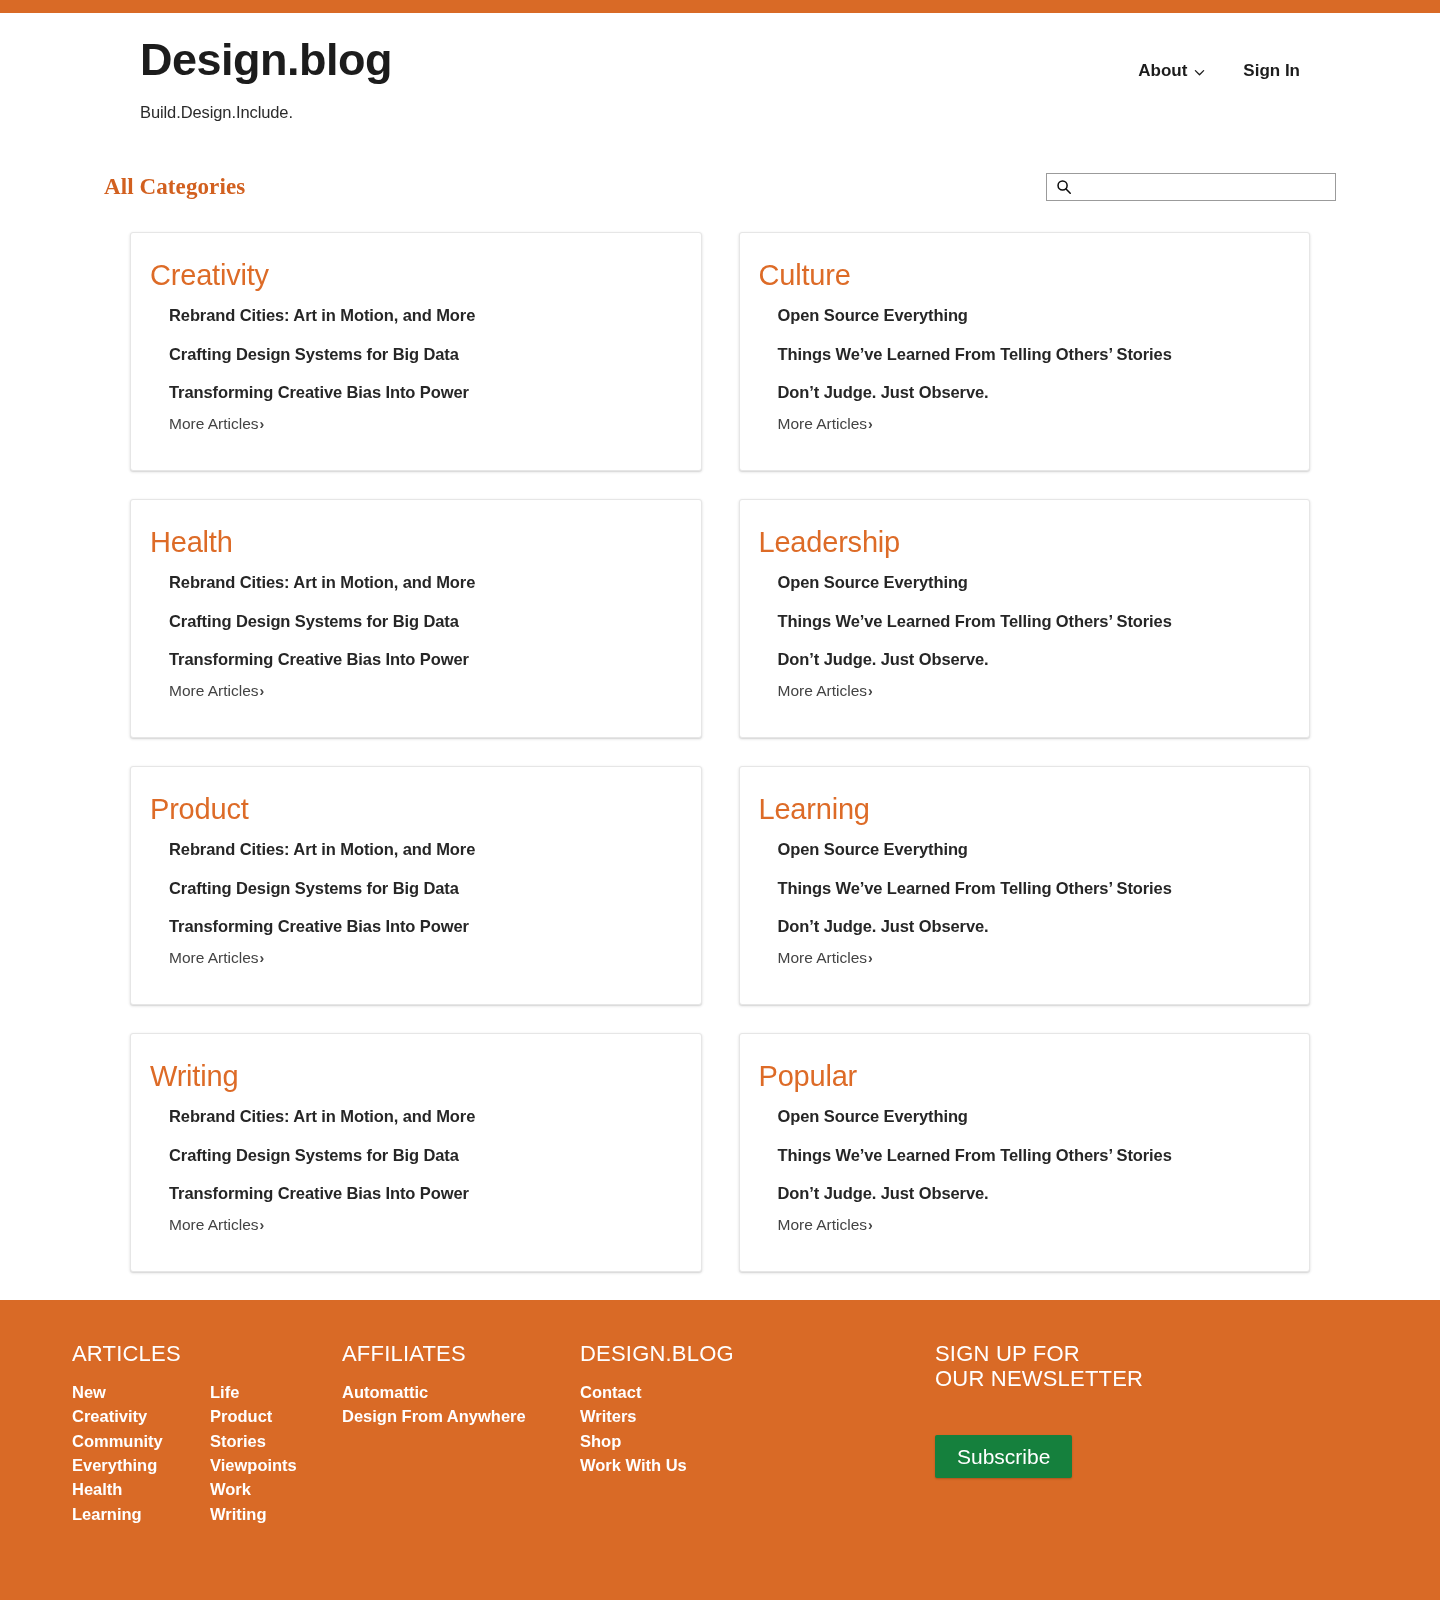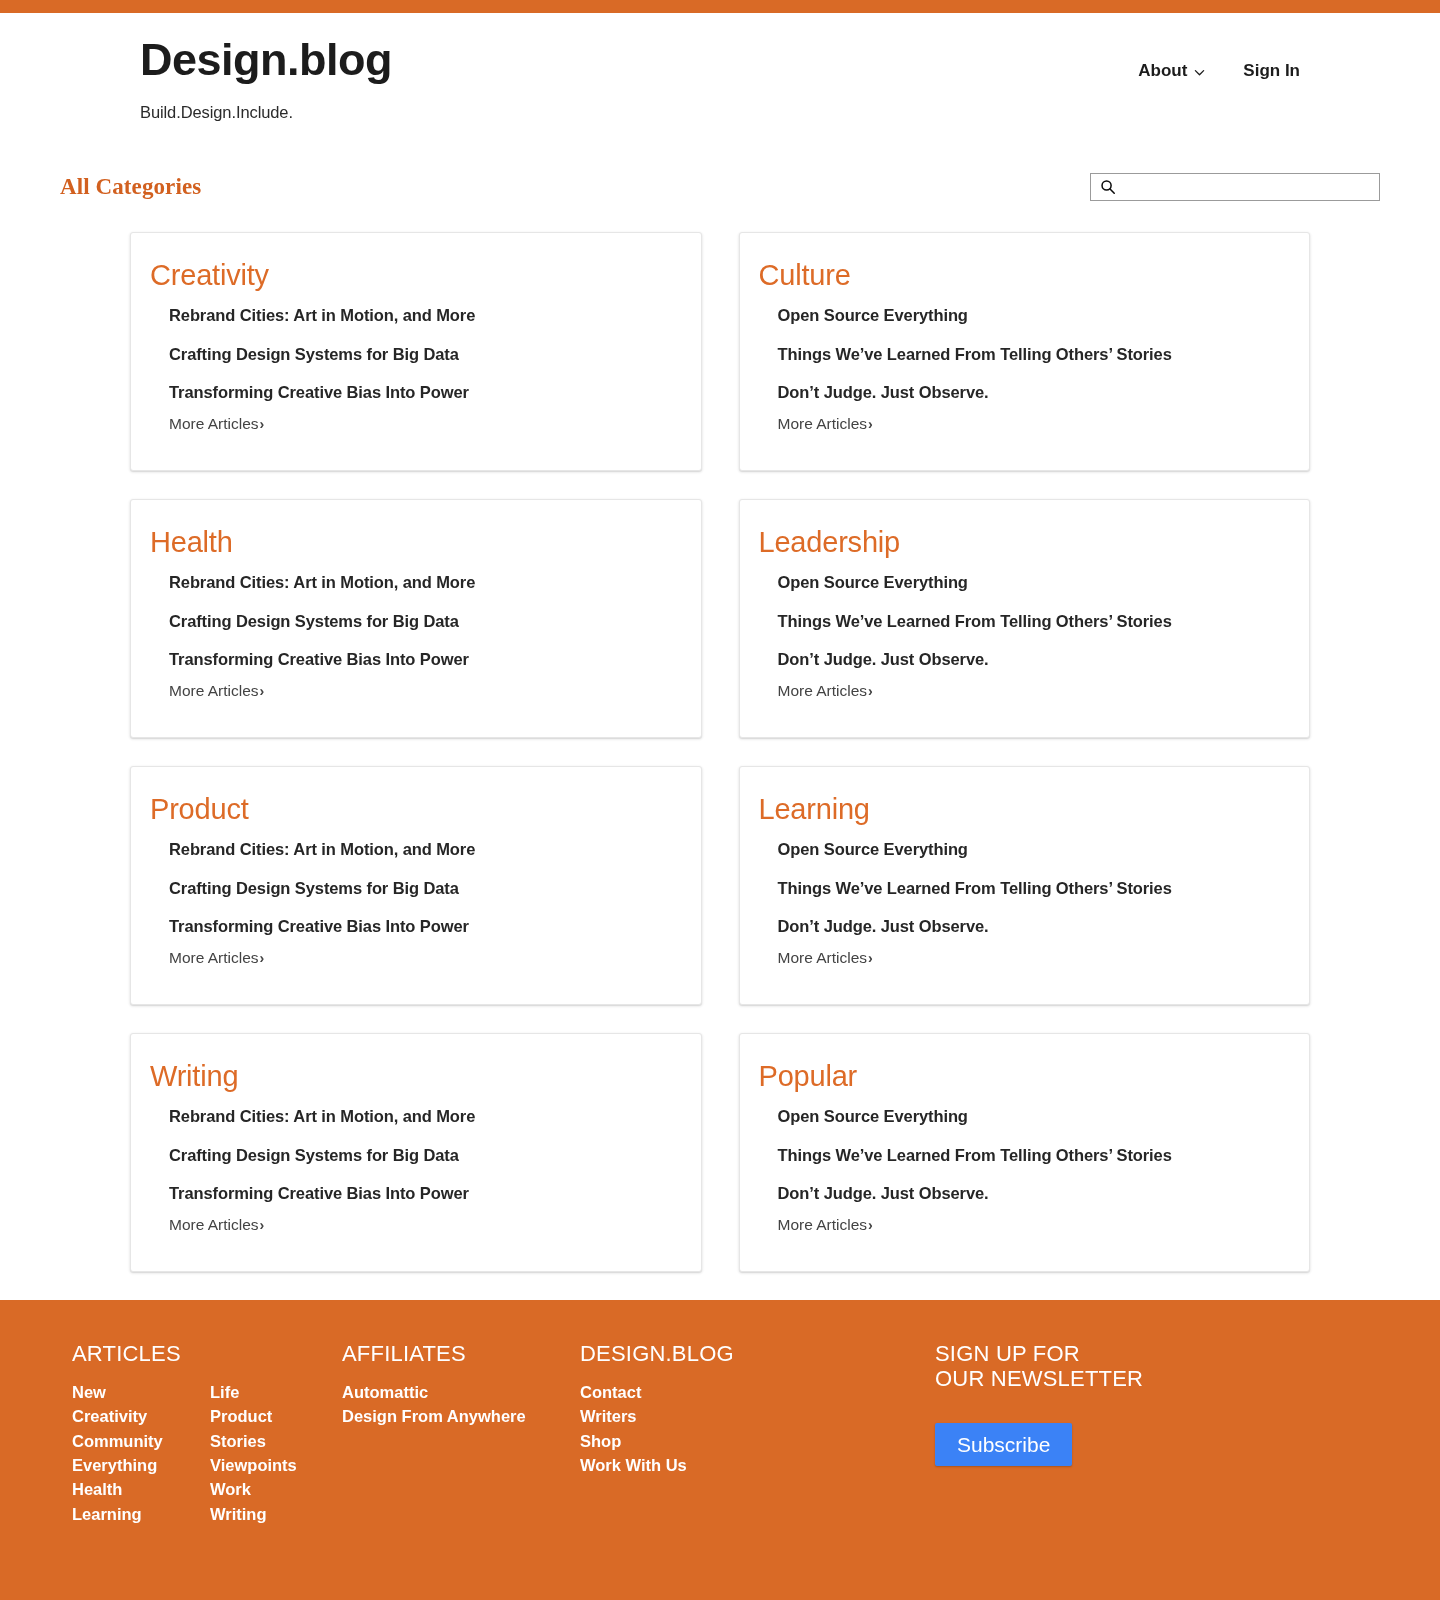--- a/index.html
+++ b/index.html
@@ -83,21 +83,21 @@
     height: 11px;
     display: inline-block;
     position: relative;
     top: 1px;
   }
   .chev-down svg { display: block; }
 
   
   .cat-bar {
     margin-top: 48px;
-    padding: 0 60px;
+    padding: 0 104px;
     display: flex;
     align-items: center;
     justify-content: space-between;
     height: 34px;
   }
 
   .cat-heading {
     font-family: "Liberation Serif", serif;
     font-size: 23px;
     font-weight: 700;
@@ -243,23 +243,23 @@
     font-size: 16.5px;
     font-weight: 700;
     color: #ffffff;
     text-decoration: none;
     line-height: 24.3px;
     cursor: pointer;
     white-space: nowrap;
   }
 
   .subscribe-btn {
-    margin-top: 18px;
+    margin-top: 30px;
     align-self: flex-start;
-    background: #3b82f6;
+    background: #15803d;
     color: #ffffff;
     border: 0;
     border-radius: 2px;
     padding: 11px 22px;
     font-family: "Liberation Sans", sans-serif;
     font-size: 21px;
     font-weight: 400;
     line-height: 1;
     cursor: pointer;
     box-shadow: 0 1px 2px rgba(0,0,0,0.22);

